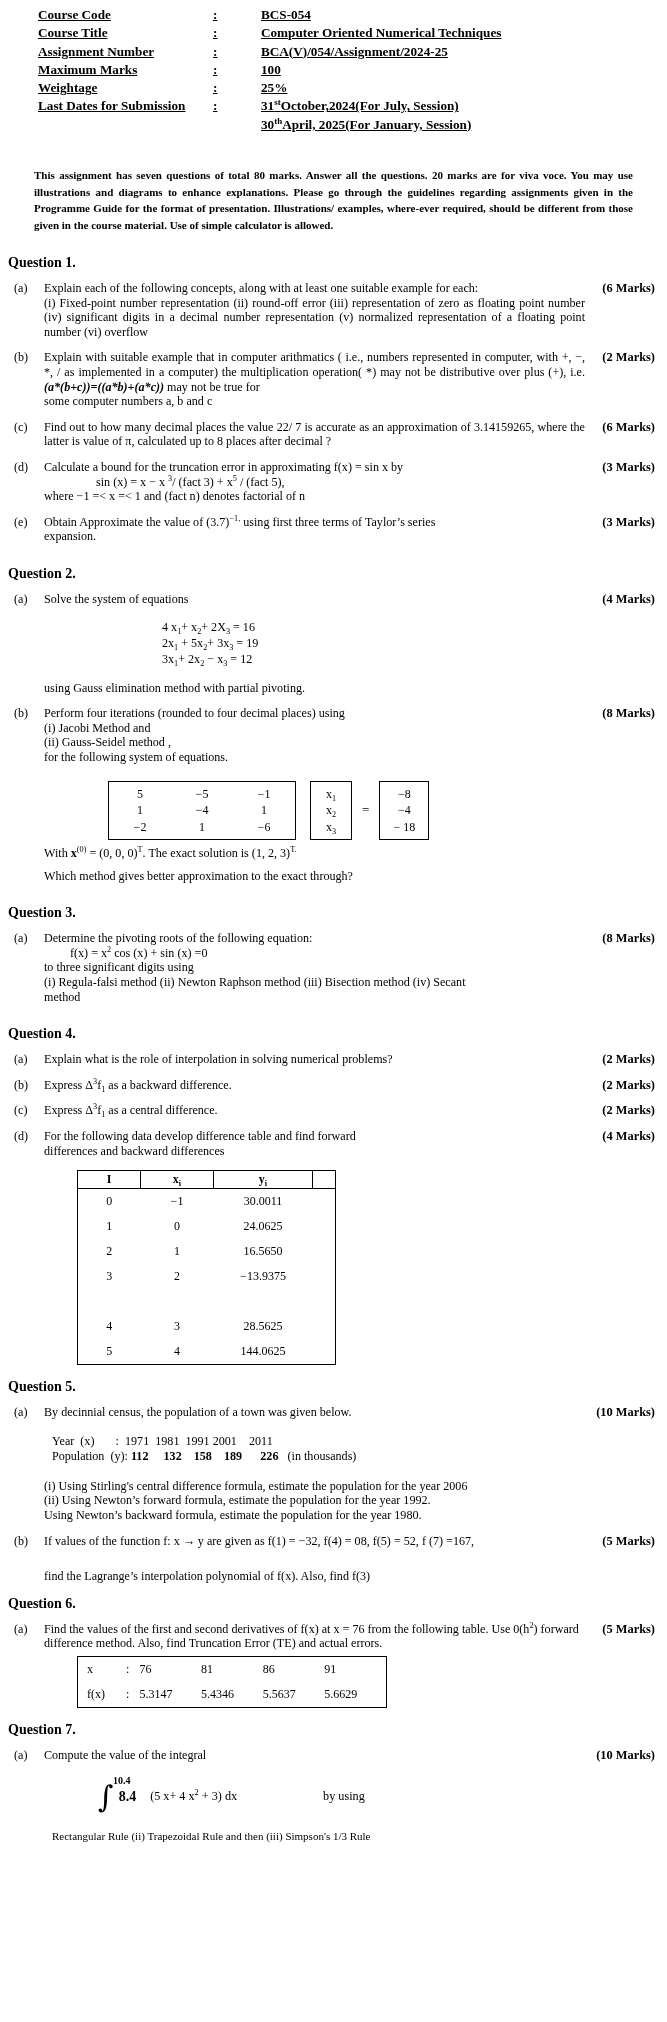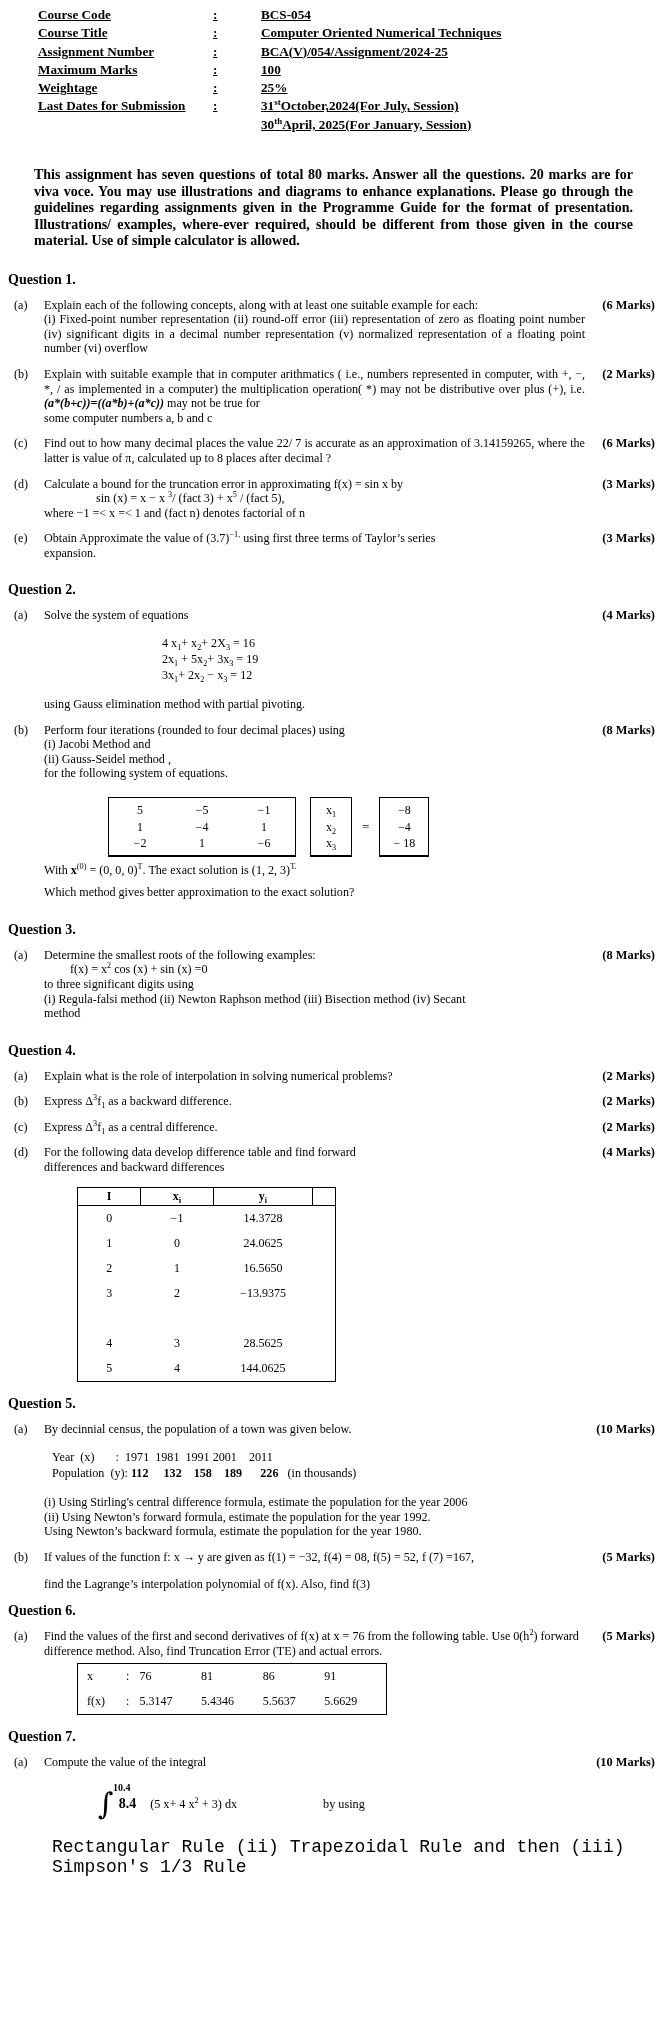--- a/index.html
+++ b/index.html
@@ -37,21 +37,21 @@
   .meta-label { width: 175px; }
   .meta-colon { width: 48px; }
   .meta-value { flex: 1; }
   sup { font-size: 0.68em; vertical-align: super; line-height: 0; }
   sub { font-size: 0.68em; vertical-align: sub; line-height: 0; }
 
   
   .intro {
     margin: 33px 34px 0 34px;
     font-weight: bold;
-    font-size: 14px;
+    font-size: 11px;
     line-height: 16.5px;
     text-align: justify;
   }
 
   
   .qhead {
     font-weight: bold;
     font-size: 14px;
     margin: 22px 0 10px 8px;
   }
@@ -205,21 +205,21 @@
     margin-top: -2px;
   }
   .isign {
     font-size: 30px;
     line-height: 26px;
     font-family: "DejaVu Serif", serif;
   }
   .ilow { font-weight: bold; font-size: 14px; margin-left: 5px; }
   .iexpr { margin-left: 14px; font-size: 12.2px; }
   .iby { margin-left: 86px; font-size: 12.2px; }
-  .ifinal { margin: 20px 0 0 52px; font-size: 18px; font-family: Liberation Mono, monospace; }
+  .ifinal { margin: 20px 0 0 52px; font-size: 11px; }
   .q5list { margin-top: 14px; }
 </style>
 </head>
 <body>
 
 <div class="page">
 
   <div class="meta">
     <div class="meta-row">
       <span class="meta-label">Course Code</span>
@@ -369,31 +369,31 @@
         <div class="mcell">−4</div>
         <div class="mcell">− 18</div>
       </div>
     </div>
   </div>
 
   <div class="part">
     <div class="plabel"></div>
     <div class="pbody nojust">
       <span><span>With  </span><b>x</b><sup>(0)</sup><span> = (0, 0, 0)</span><sup>T</sup><span>.  The exact solution is (1, 2, 3)</span><sup>T.</sup></span>
-      <span class="sub" style="margin-top:8px">Which method gives better approximation to the exact solution?</span>
+      <span class="sub" style="margin-top:8px">Which method gives better approximation to the exact through?</span>
     </div>
     <div class="marks"></div>
   </div>
 
   <div class="qhead">Question 3.</div>
 
   <div class="part">
     <div class="plabel">(a)</div>
     <div class="pbody nojust">
-      <span>Determine the smallest roots of the following examples:</span>
+      <span>Determine the pivoting roots of the following equation:</span>
       <span class="indent2"><span>f(x) = x</span><sup>2</sup><span> cos (x) + sin (x) =0</span></span>
       <span class="sub">to three significant digits using</span>
       <span class="sub">(i) Regula-falsi method (ii)    Newton   Raphson method   (iii) Bisection method (iv) Secant</span>
       <span class="sub">method</span>
     </div>
     <div class="marks">(8 Marks)</div>
   </div>
 
   <div class="qhead">Question 4.</div>
 
@@ -430,21 +430,21 @@
         <th class="col-i">I</th>
         <th class="col-x"><span>x</span><sub>i</sub></th>
         <th class="col-y"><span>y</span><sub>i</sub></th>
         <th class="col-pad"></th>
       </tr>
     </thead>
     <tbody>
       <tr>
         <td>0</td>
         <td>−1</td>
-        <td>14.3728</td>
+        <td>30.0011</td>
         <td></td>
       </tr>
       <tr>
         <td>1</td>
         <td>0</td>
         <td>24.0625</td>
         <td></td>
       </tr>
       <tr>
         <td>2</td>
@@ -503,21 +503,21 @@
   </div>
 
   <div class="part">
     <div class="plabel">(b)</div>
     <div class="pbody nojust">
       <span>If values of the function f: x → y  are given as f(1) = −32, f(4) = 08, f(5) = 52,  f (7) =167,</span>
     </div>
     <div class="marks">(5 Marks)</div>
   </div>
 
-  <div class="part" style="margin-top:12px">
+  <div class="part" style="margin-top:21px">
     <div class="plabel"></div>
     <div class="pbody nojust">find  the Lagrange’s interpolation polynomial of f(x). Also, find f(3)</div>
     <div class="marks"></div>
   </div>
 
   <div class="qhead" style="margin-top:12px">Question 6.</div>
 
   <div class="part">
     <div class="plabel">(a)</div>
     <div class="pbody nojust">

